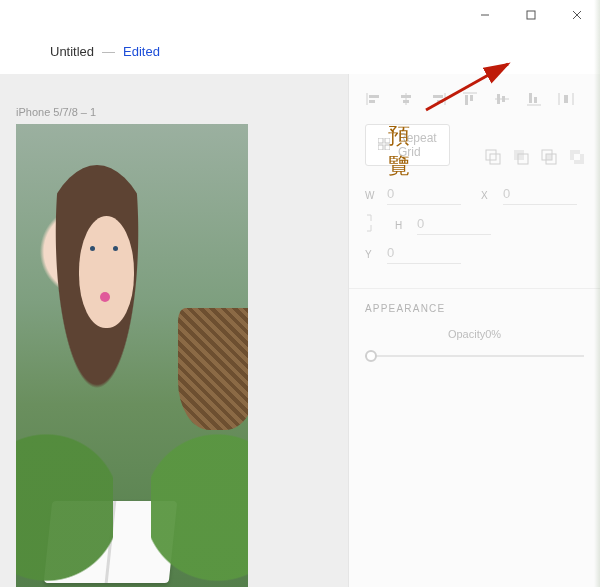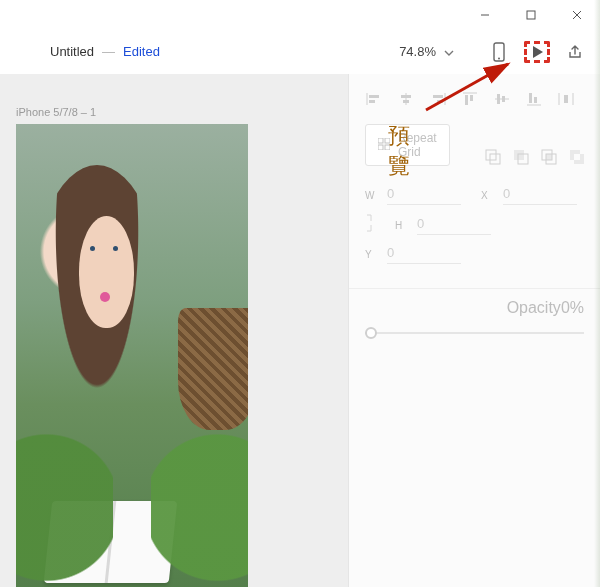--- a/index.html
+++ b/index.html
@@ -54,21 +54,21 @@
   .bool-icons { display:flex; gap:10px; margin-left:auto; }
   .bool-icons .ibox{ width:18px;height:18px;color:#cfcfcf; display:flex;align-items:center;justify-content:center;}
   .dims { display:flex; flex-wrap:wrap; row-gap:18px; column-gap:20px; margin-bottom:24px; }
   .dim { display:flex; align-items:center; gap:10px; width:96px; }
   .dim label { font-size:10px; color:#bdbdbd; width:12px; }
   .dim .val { font-size:13px; color:#cfcfcf; border-bottom:1px solid #e7e7e7; flex:1; padding-bottom:3px;}
   .lock { color:#d6d6d6; align-self:center; margin-top:-10px; }
   .section-title{ font-size:10px; letter-spacing:1.2px; color:#b4b4b4; margin:14px 0 14px 0; }
   .divider{ height:1px;background:#eee;margin:4px -16px 10px -16px;}
   .opacity-row{ display:flex; flex-direction:column; gap:8px; }
-  .opacity-row .lab{ font-size:16px; color:#bdbdbd; display:flex; justify-content:flex-end; }
+  .opacity-row .lab{ font-size:11px; color:#bdbdbd; display:flex; justify-content:center; }
   .slider { position:relative; height:16px; }
   .slider .track { position:absolute; left:0; right:0; top:7px; height:2px; background:#e5e5e5;}
   .slider .thumb { position:absolute; left:0; top:2px; width:12px;height:12px;border-radius:50%;background:#fff;border:2px solid #cfcfcf;}
   
   .annotation { position:absolute; pointer-events:none; }
   .anno-label { position:absolute; left:388px; top:121px; font-size:22px; color:#a16207; font-family:"Microsoft JhengHei","PingFang TC","Heiti TC",sans-serif; font-weight:500;}
   .anno-arrow { position:absolute; left:418px; top:58px; }
   .anno-arrow svg{overflow:visible;}
   
   .bg-right{position:absolute;right:-2px;top:0;width:8px;height:100%;background:linear-gradient(90deg, transparent, rgba(150,170,140,.35));}
@@ -95,45 +95,20 @@
           <line x1="9" y1="1" x2="1" y2="9" stroke="#555" stroke-width="1"></line>
         </svg>
     </div>
   </div>
 
   <div class="appbar">
     <div class="appbar-left">
       <span class="title">Untitled</span>
       <span class="dash">—</span>
       <span class="status">Edited</span>
-    </div>
-    <div class="appbar-right">
-      <div class="zoom">
-        <span>74.8%</span>
-        <span class="chev">
-          <svg width="10" height="6">
-              <polyline points="1,1 5,5 9,1" fill="none" stroke="#777" stroke-width="1.4"></polyline>
-            </svg>
-        </span>
-      </div>
-      <div class="tool-icon">
-        <svg width="14" height="20">
-            <rect x="2" y="1" width="10" height="18" rx="2" fill="none" stroke="#666" stroke-width="1.4"></rect>
-            <circle cx="7" cy="16.5" r="1" fill="#666"></circle>
-          </svg>
-      </div>
-      <div class="preview-box">
-        <div class="triangle"></div>
-      </div>
-      <div class="tool-icon">
-        <svg width="16" height="16">
-            <path d="M8 2 L5 5 M8 2 L11 5 M8 2 L8 10" stroke="#666" stroke-width="1.4" fill="none" stroke-linecap="round"></path>
-            <path d="M3 8 v5 h10 v-5" stroke="#666" stroke-width="1.4" fill="none"></path>
-          </svg>
-      </div>
     </div>
   </div>
 
   <div class="body">
 
     <div class="canvas-area">
       <div class="artboard-label">iPhone 5/7/8 – 1</div>
       <div class="artboard">
         <div class="photo">
           <div class="hair"></div>
@@ -263,20 +238,21 @@
           <label>H</label>
           <span class="val">0</span>
         </div>
         <div class="dim" style="margin-top:-10px;">
           <label>Y</label>
           <span class="val">0</span>
         </div>
       </div>
 
       <div class="divider"></div>
+      <div class="section-title">APPEARANCE</div>
 
       <div class="opacity-row">
         <div class="lab">
           <span>Opacity</span>
           <span>0%</span>
         </div>
         <div class="slider">
           <div class="track"></div>
           <div class="thumb"></div>
         </div>

